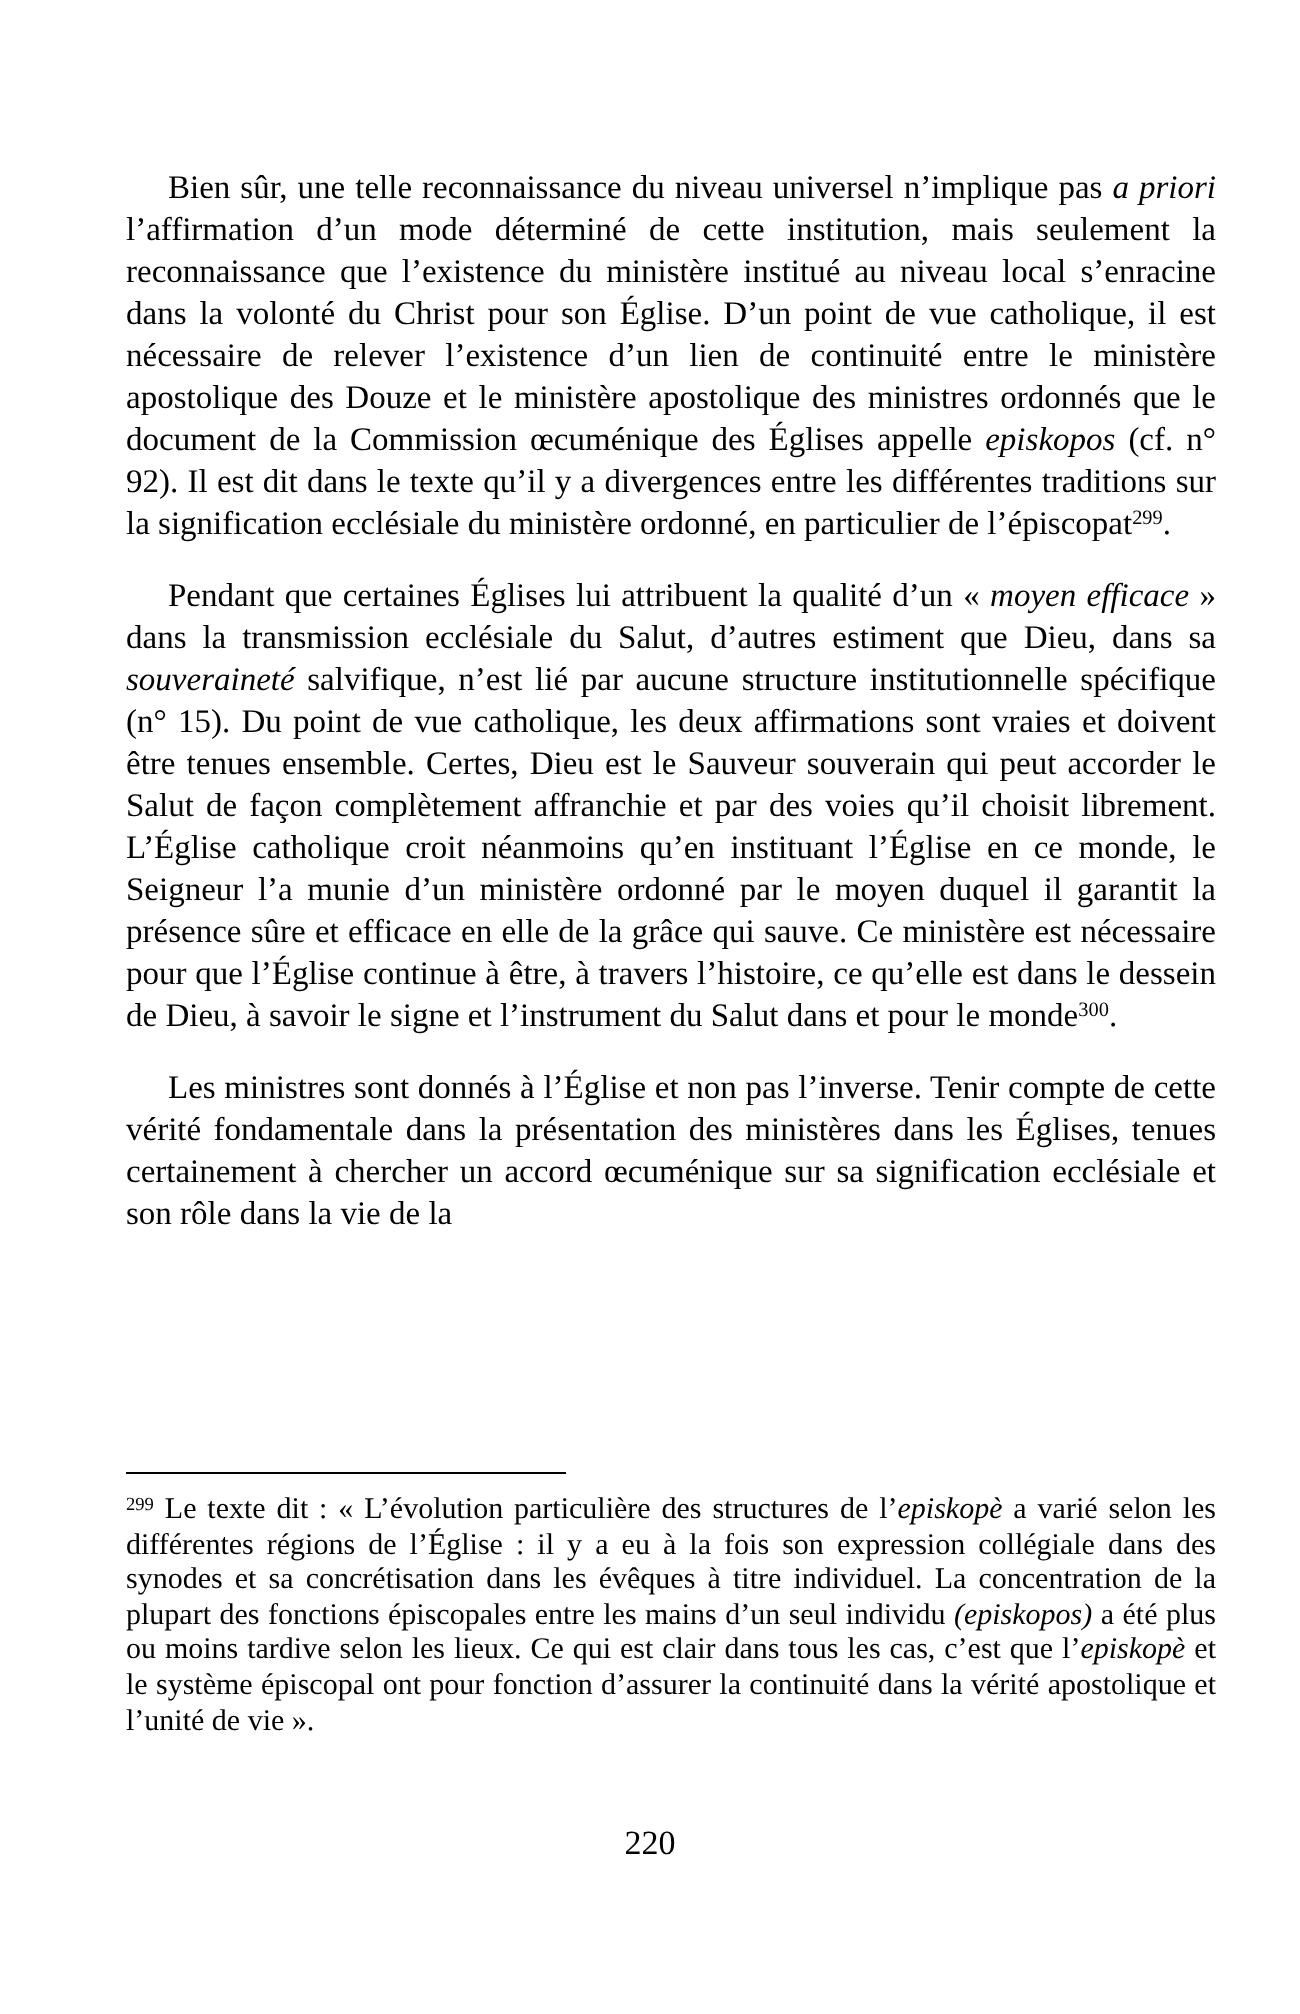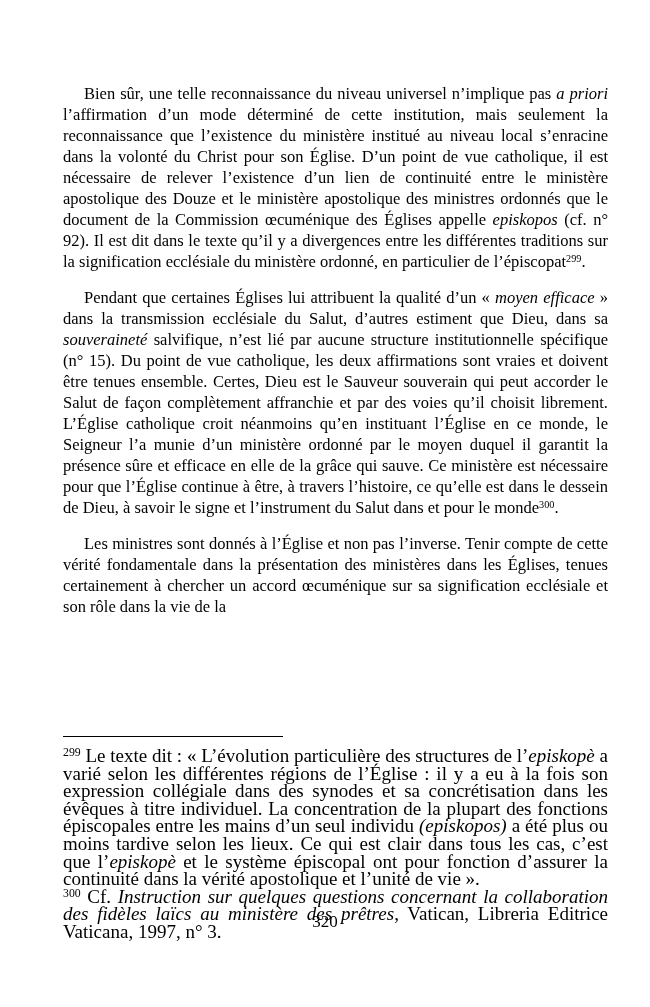--- a/index.html
+++ b/index.html
@@ -45,21 +45,21 @@
     top: 736px;
     width: 220px;
     height: 0;
     border-top: 1px solid #000000;
   }
   .footnotes {
     position: absolute;
     left: 63px;
     top: 747px;
     width: 545px;
-    font-size: 19px;
+    font-size: 15px;
     line-height: 17.6px;
     text-align: justify;
   }
   .footnotes p {
     margin: 0;
     text-indent: 0;
   }
   .page-number {
     position: absolute;
     left: 0;
@@ -79,18 +79,17 @@
   <div class="body-text">
     <p><span>Bien sûr, une telle reconnaissance du niveau universel n’implique pas </span><i>a priori</i><span> l’affirmation d’un mode déterminé de cette institution, mais seulement la reconnaissance que l’existence du ministère institué au niveau local s’enracine dans la volonté du Christ pour son Église. D’un point de vue catholique, il est nécessaire de relever l’existence d’un lien de continuité entre le ministère apostolique des Douze et le ministère apostolique des ministres ordonnés que le document de la Commission œcuménique des Églises appelle </span><i>episkopos</i><span> (cf. n° 92). Il est dit dans le texte qu’il y a divergences entre les différentes traditions sur la signification ecclésiale du ministère ordonné, en particulier de l’épiscopat</span><sup class="fnref">299</sup><span>.</span></p>
     <p><span>Pendant que certaines Églises lui attribuent la qualité d’un « </span><i>moyen efficace</i><span> » dans la transmission ecclésiale du Salut, d’autres estiment que Dieu, dans sa </span><i>souveraineté</i><span> salvifique, n’est lié par aucune structure institutionnelle spécifique (n° 15). Du point de vue catholique, les deux affirmations sont vraies et doivent être tenues ensemble. Certes, Dieu est le Sauveur souverain qui peut accorder le Salut de façon complètement affranchie et par des voies qu’il choisit librement. L’Église catholique croit néanmoins qu’en instituant l’Église en ce monde, le Seigneur l’a munie d’un ministère ordonné par le moyen duquel il garantit la présence sûre et efficace en elle de la grâce qui sauve. Ce ministère est nécessaire pour que l’Église continue à être, à travers l’histoire, ce qu’elle est dans le dessein de Dieu, à savoir le signe et l’instrument du Salut dans et pour le monde</span><sup class="fnref">300</sup><span>.</span></p>
     <p><span>Les ministres sont donnés à l’Église et non pas l’inverse. Tenir compte de cette vérité fondamentale dans la présentation des ministères dans les Églises, tenues certainement à chercher un accord œcuménique sur sa signification ecclésiale et son rôle dans la vie de la</span></p>
   </div>
 
   <div class="footnote-rule"></div>
 
   <div class="footnotes">
     <p><sup class="fnref">299</sup><span> Le texte dit : « L’évolution particulière des structures de l’</span><i>episkopè</i><span> a varié selon les différentes régions de l’Église : il y a eu à la fois son expression collégiale dans des synodes et sa concrétisation dans les évêques à titre individuel. La concentration de la plupart des fonctions épiscopales entre les mains d’un seul individu </span><i>(episkopos)</i><span> a été plus ou moins tardive selon les lieux. Ce qui est clair dans tous les cas, c’est que l’</span><i>episkopè</i><span> et le système épiscopal ont pour fonction d’assurer la continuité dans la vérité apostolique et l’unité de vie ».</span></p>
-    <p><sup class="fnref">300</sup><span> Cf. </span><i>Instruction sur quelques questions concernant la collaboration des fidèles laïcs au ministère des prêtres</i><span>, Vatican, Libreria Editrice Vaticana, 1997, n° 3.</span></p>
   </div>
 
-  <div class="page-number">320</div>
+  <div class="page-number">220</div>
 
 </div>
 
 </body></html>

